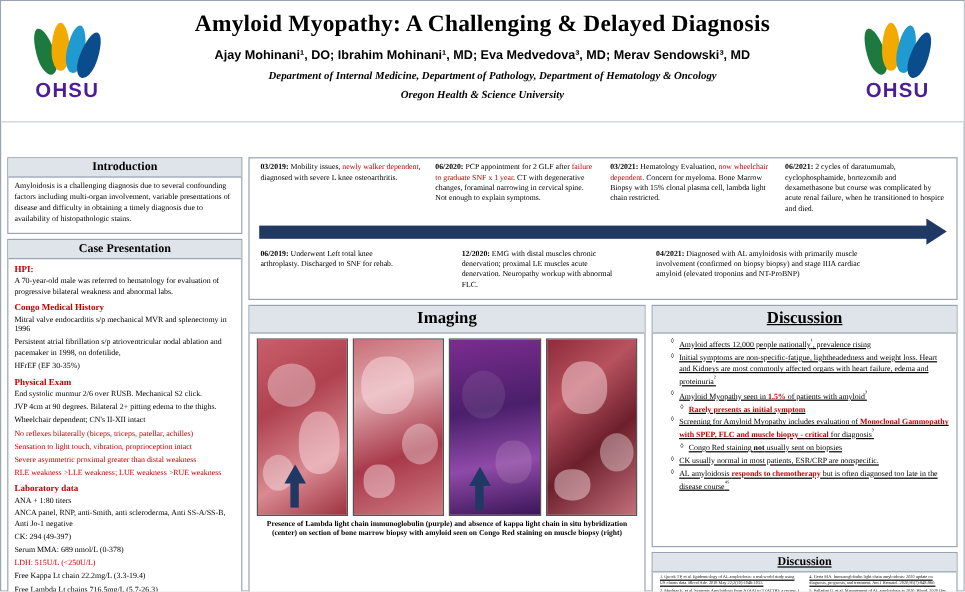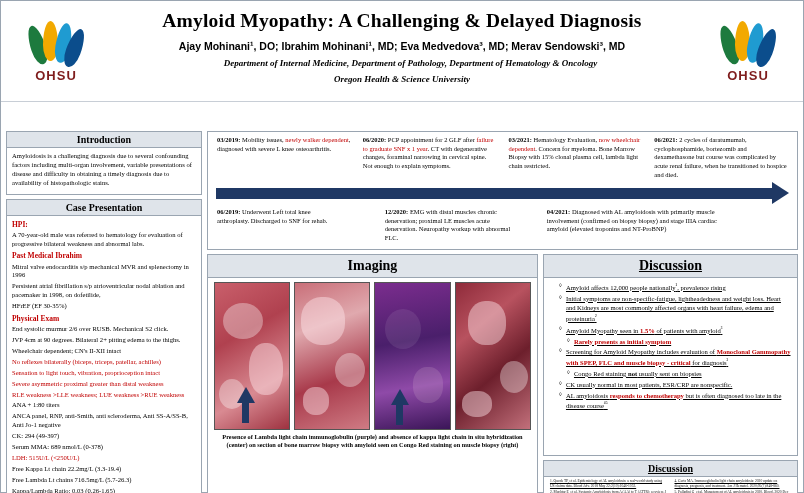--- a/index.html
+++ b/index.html
@@ -30,21 +30,21 @@
   .logo-mark{width:52px;height:44px;position:relative;}
   .leaf{
     position:absolute;width:15px;height:40px;border-radius:50% 50% 50% 50%/60% 60% 40% 40%;
   }
   .leaf.l1{left:0;top:4px;background:#1d7a3e;transform:rotate(-18deg);}
   .leaf.l2{left:13px;top:0;background:#f2a900;}
   .leaf.l3{left:26px;top:2px;background:#1f9bd1;transform:rotate(10deg);}
   .leaf.l4{left:37px;top:7px;background:#0b4d8c;transform:rotate(20deg);}
   .logo-text{
     font-family:"Liberation Sans", sans-serif;
-    font-weight:bold;font-size:13px;letter-spacing:1px;color:#7f1d1d;margin-top:3px;
+    font-weight:bold;font-size:17px;letter-spacing:1px;color:#4c1d95;margin-top:3px;
   }
   .title{
     text-align:center;font-family:"Liberation Serif", serif;
     font-weight:bold;font-size:19.5px;padding-top:9px;letter-spacing:.2px;
   }
   .authors{
     text-align:center;font-family:"Liberation Sans", sans-serif;
     font-weight:bold;font-size:10.5px;padding-top:8px;
   }
   .affil{
@@ -160,34 +160,35 @@
           <p class="tight">Amyloidosis is a challenging diagnosis due to several confounding factors including multi-organ involvement, variable presentations of disease and difficulty in obtaining a timely diagnosis due to availability of histopathologic stains.</p>
         </div>
       </div>
 
       <div class="panel" style="flex:1;">
         <div class="panel-title">Case Presentation</div>
         <div class="panel-body">
           <div class="sec-head first">HPI:</div>
           <p class="tight">A 70-year-old male was referred to hematology for evaluation of progressive bilateral weakness and abnormal labs.</p>
 
-          <div class="sec-head">Past Medical Ibrahim</div>
+          <div class="sec-head">Congo Medical History</div>
           <p class="tight">Mitral valve endocarditis s/p mechanical MVR and splenectomy in 1996</p>
           <p class="tight">Persistent atrial fibrillation s/p atrioventricular nodal ablation and pacemaker in 1998, on dofetilide,</p>
           <p class="tight">HFrEF (EF 30-35%)</p>
 
           <div class="sec-head">Physical Exam</div>
           <p class="tight">End systolic murmur 2/6 over RUSB. Mechanical S2 click.</p>
           <p class="tight">JVP 4cm at 90 degrees. Bilateral 2+ pitting edema to the thighs.</p>
           <p class="tight">Wheelchair dependent; CN's II-XII intact</p>
           <p class="tight red">No reflexes bilaterally (biceps, triceps, patellar, achilles)</p>
           <p class="tight red">Sensation to light touch, vibration, proprioception intact</p>
           <p class="tight red">Severe asymmetric proximal greater than distal weakness</p>
           <p class="tight red">RLE weakness &gt;LLE weakness; LUE weakness &gt;RUE weakness</p>
 
+          <div class="sec-head">Laboratory data</div>
           <p class="tight">ANA + 1:80 titers</p>
           <p class="tight">ANCA panel, RNP, anti-Smith, anti scleroderma, Anti SS-A/SS-B, Anti Jo-1 negative</p>
           <p class="tight">CK: 294 (49-397)</p>
           <p class="tight">Serum MMA: 689 nmol/L (0-378)</p>
           <p class="tight red">LDH: 515U/L (&lt;250U/L)</p>
           <p class="tight">Free Kappa Lt chain 22.2mg/L (3.3-19.4)</p>
           <p class="tight">Free Lambda Lt chains 716.5mg/L (5.7-26.3)</p>
           <p class="tight">Kappa/Lambda Ratio: 0.03 (0.26-1.65)</p>
         </div>
       </div>

